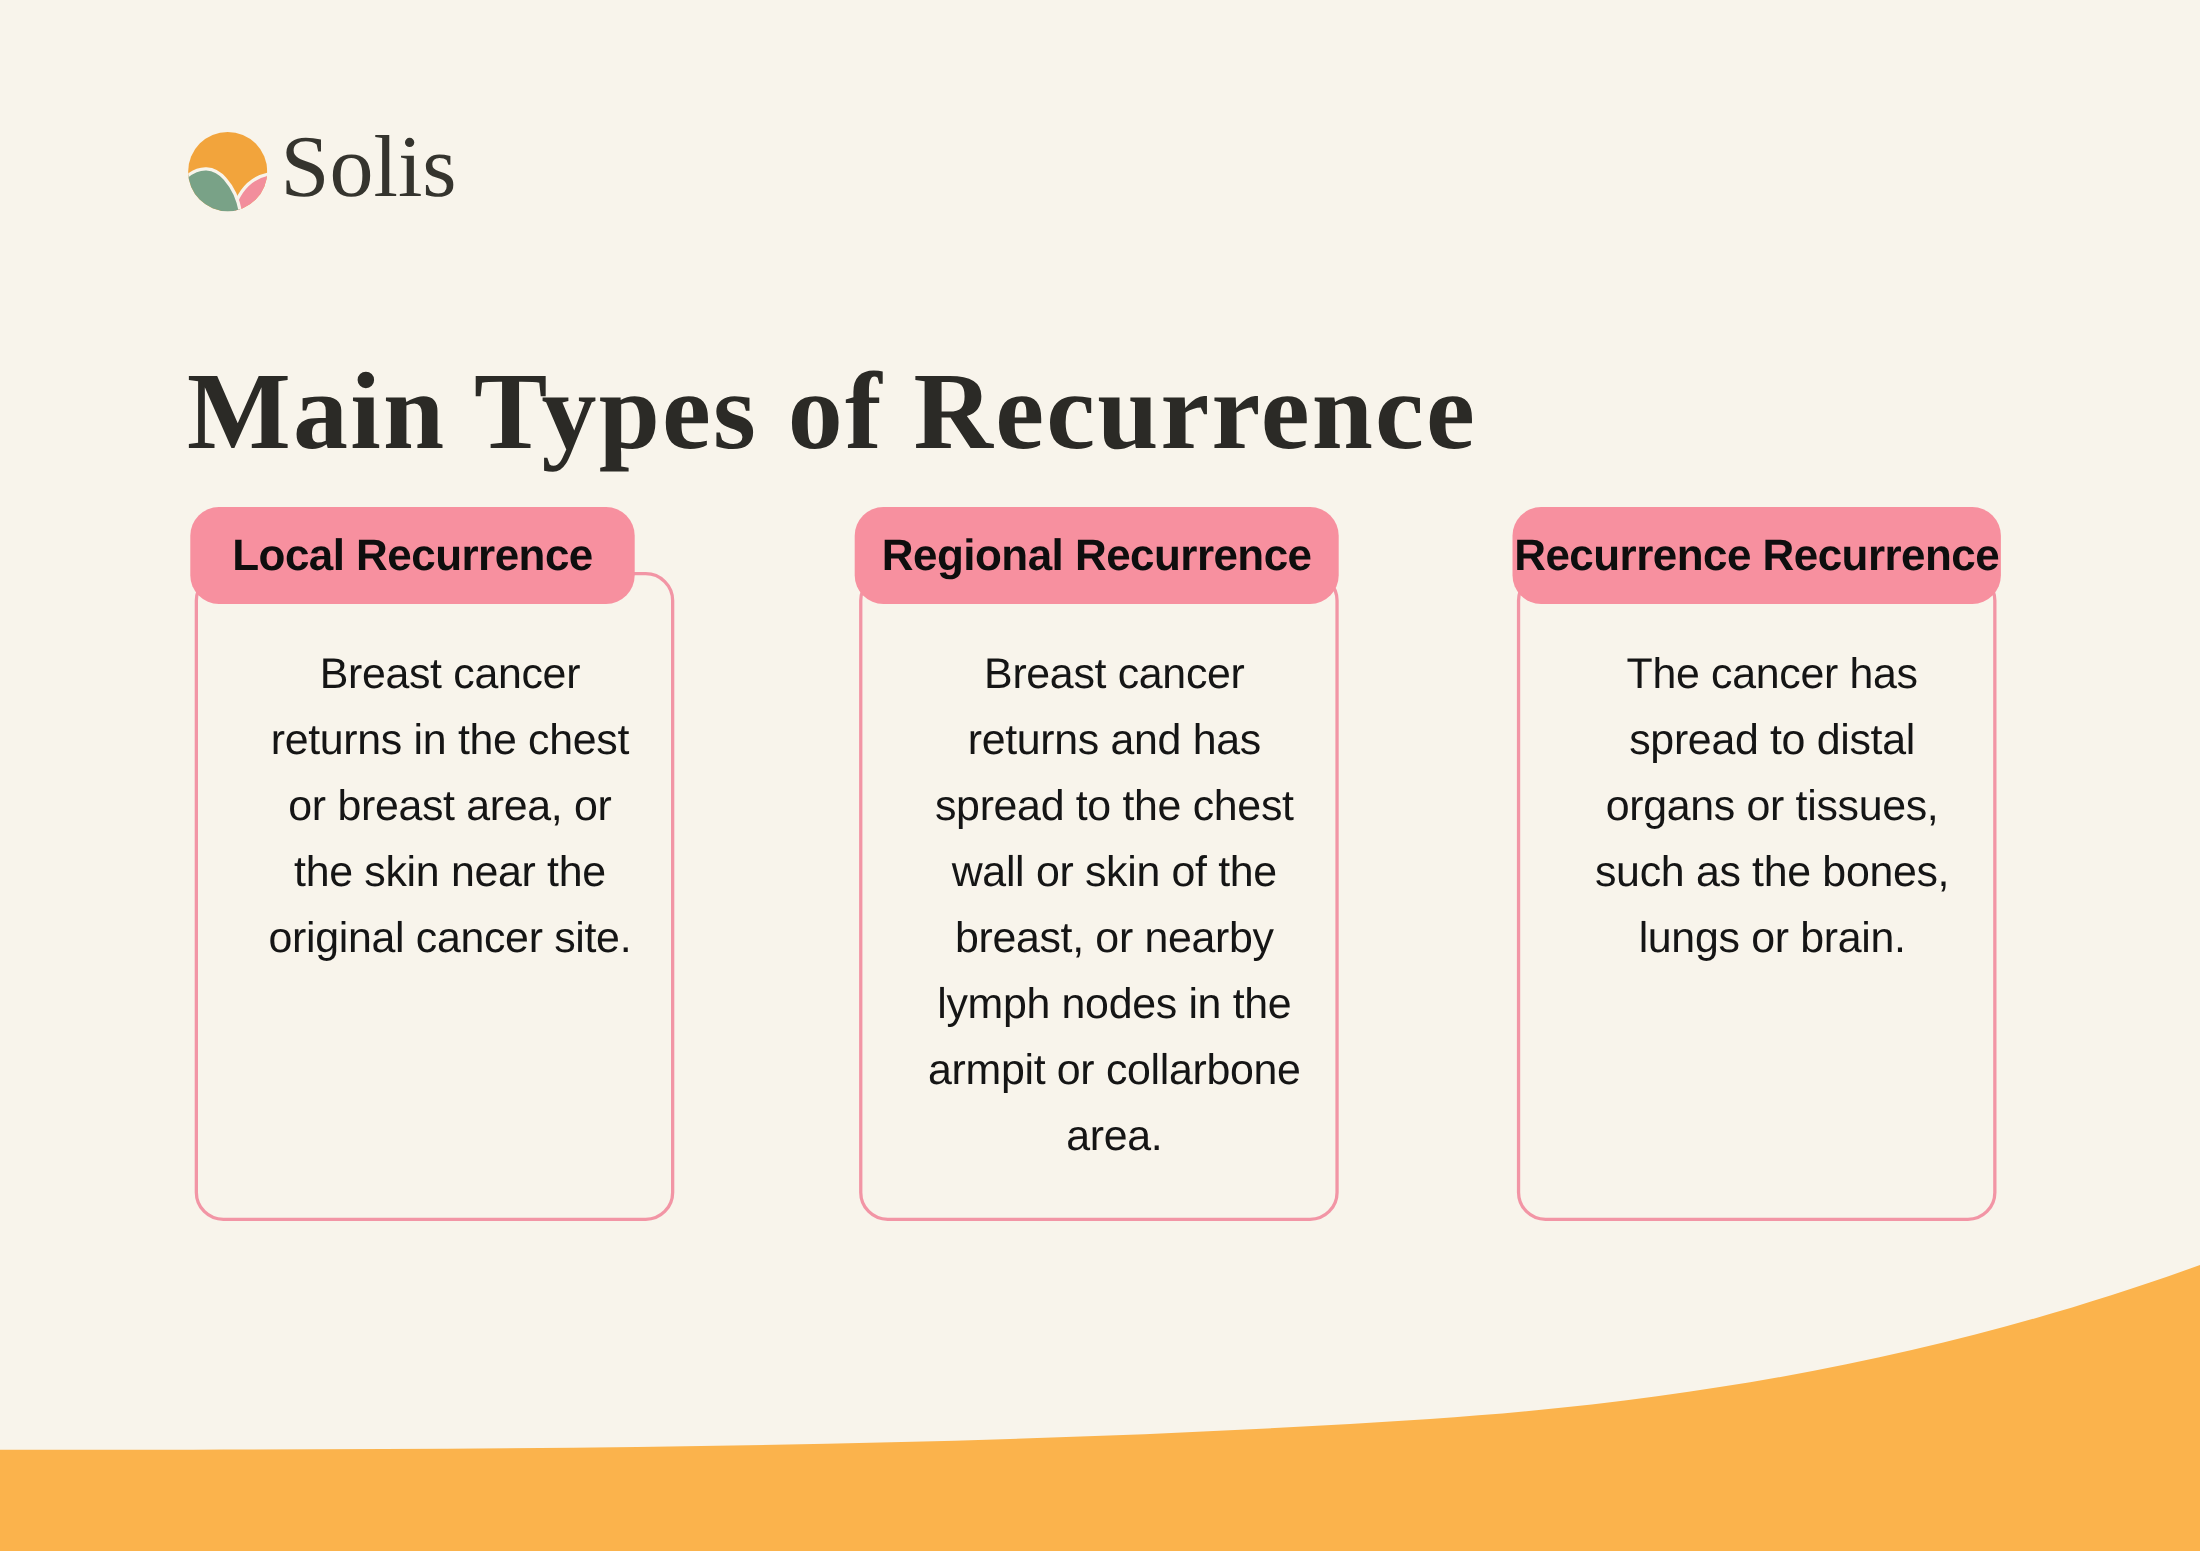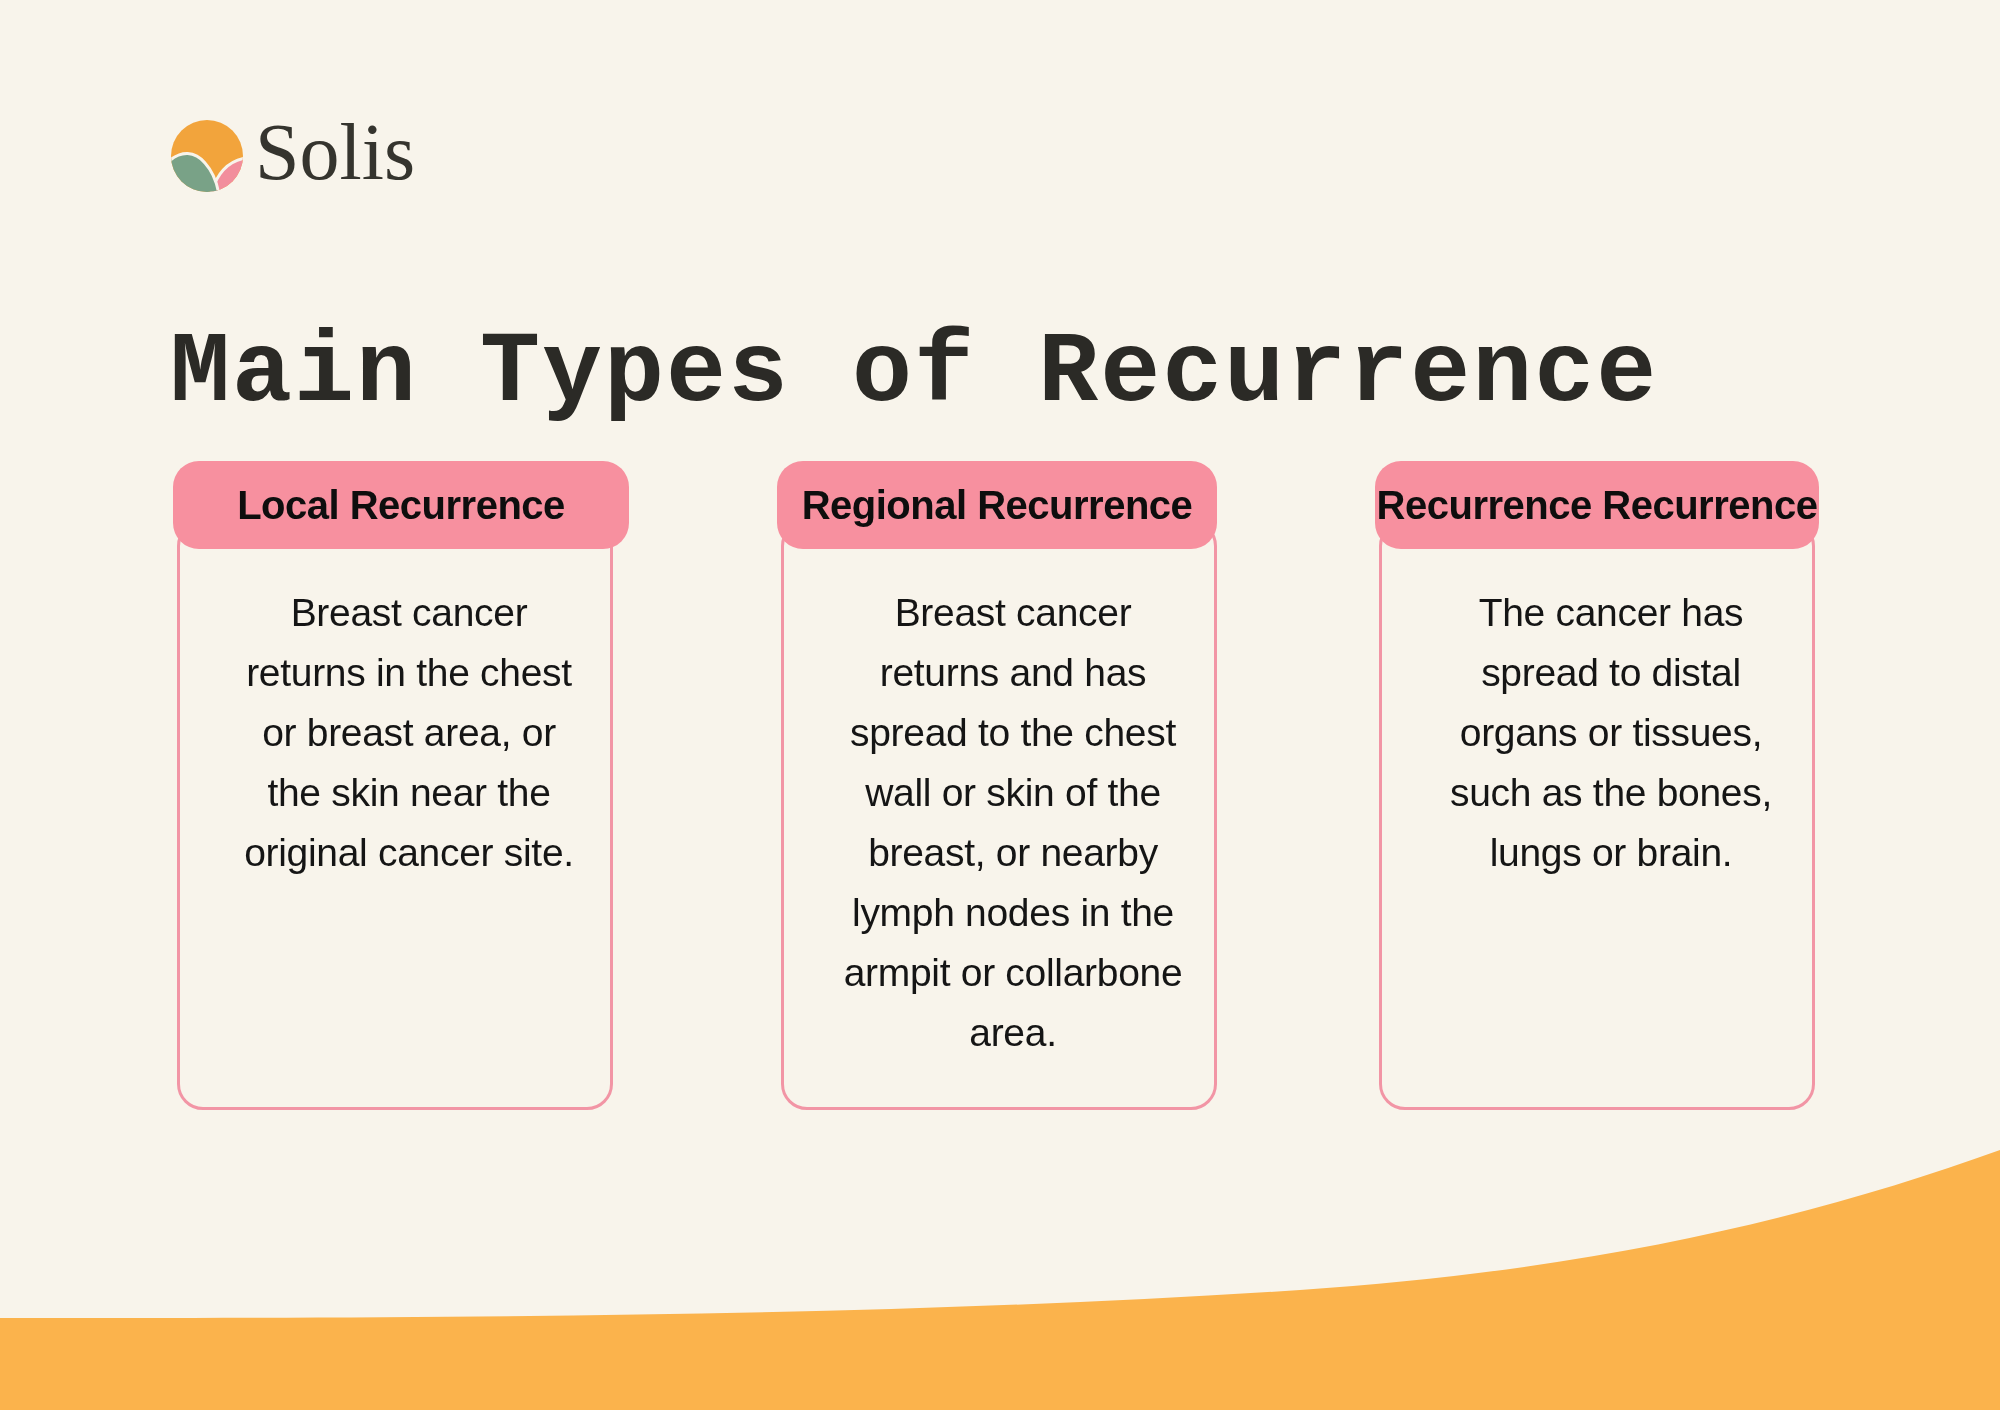--- a/index.html
+++ b/index.html
@@ -32,21 +32,21 @@
     line-height: 1;
     color: var(--brand_text, #35342E);
     letter-spacing: 0px;
   }
 
   
   .page-title {
     position: absolute;
     left: 170px;
     top: 252px;
-    font-family: Liberation Mono, monospace;
+    font-family: Liberation Serif, serif;
     font-size: 100px;
     line-height: 1.1;
     letter-spacing: 2px;
     color: var(--title_text, #2B2A26);
     white-space: nowrap;
   }
 
   
   .card-header {
     position: absolute;
@@ -78,21 +78,21 @@
   }
   .card-body-text {
     margin: 0;
     padding: 60px 20px 0 48px;
     font-size: 39px;
     line-height: 60px;
     letter-spacing: -0.3px;
     color: var(--body_text, #151515);
     white-space: pre-line;
   }
-  .h1 { left: 173px;  width: 456px; }
+  .h1 { left: 173px;  width: 404px; }
   .h2 { left: 777px;  width: 440px; }
   .h3 { left: 1375px; width: 444px; }
   .b1 { left: 177px;  }
   .b2 { left: 781px;  }
   .b3 { left: 1379px; }
 
   
   .wave-svg {
     position: absolute;
     left: 0;

